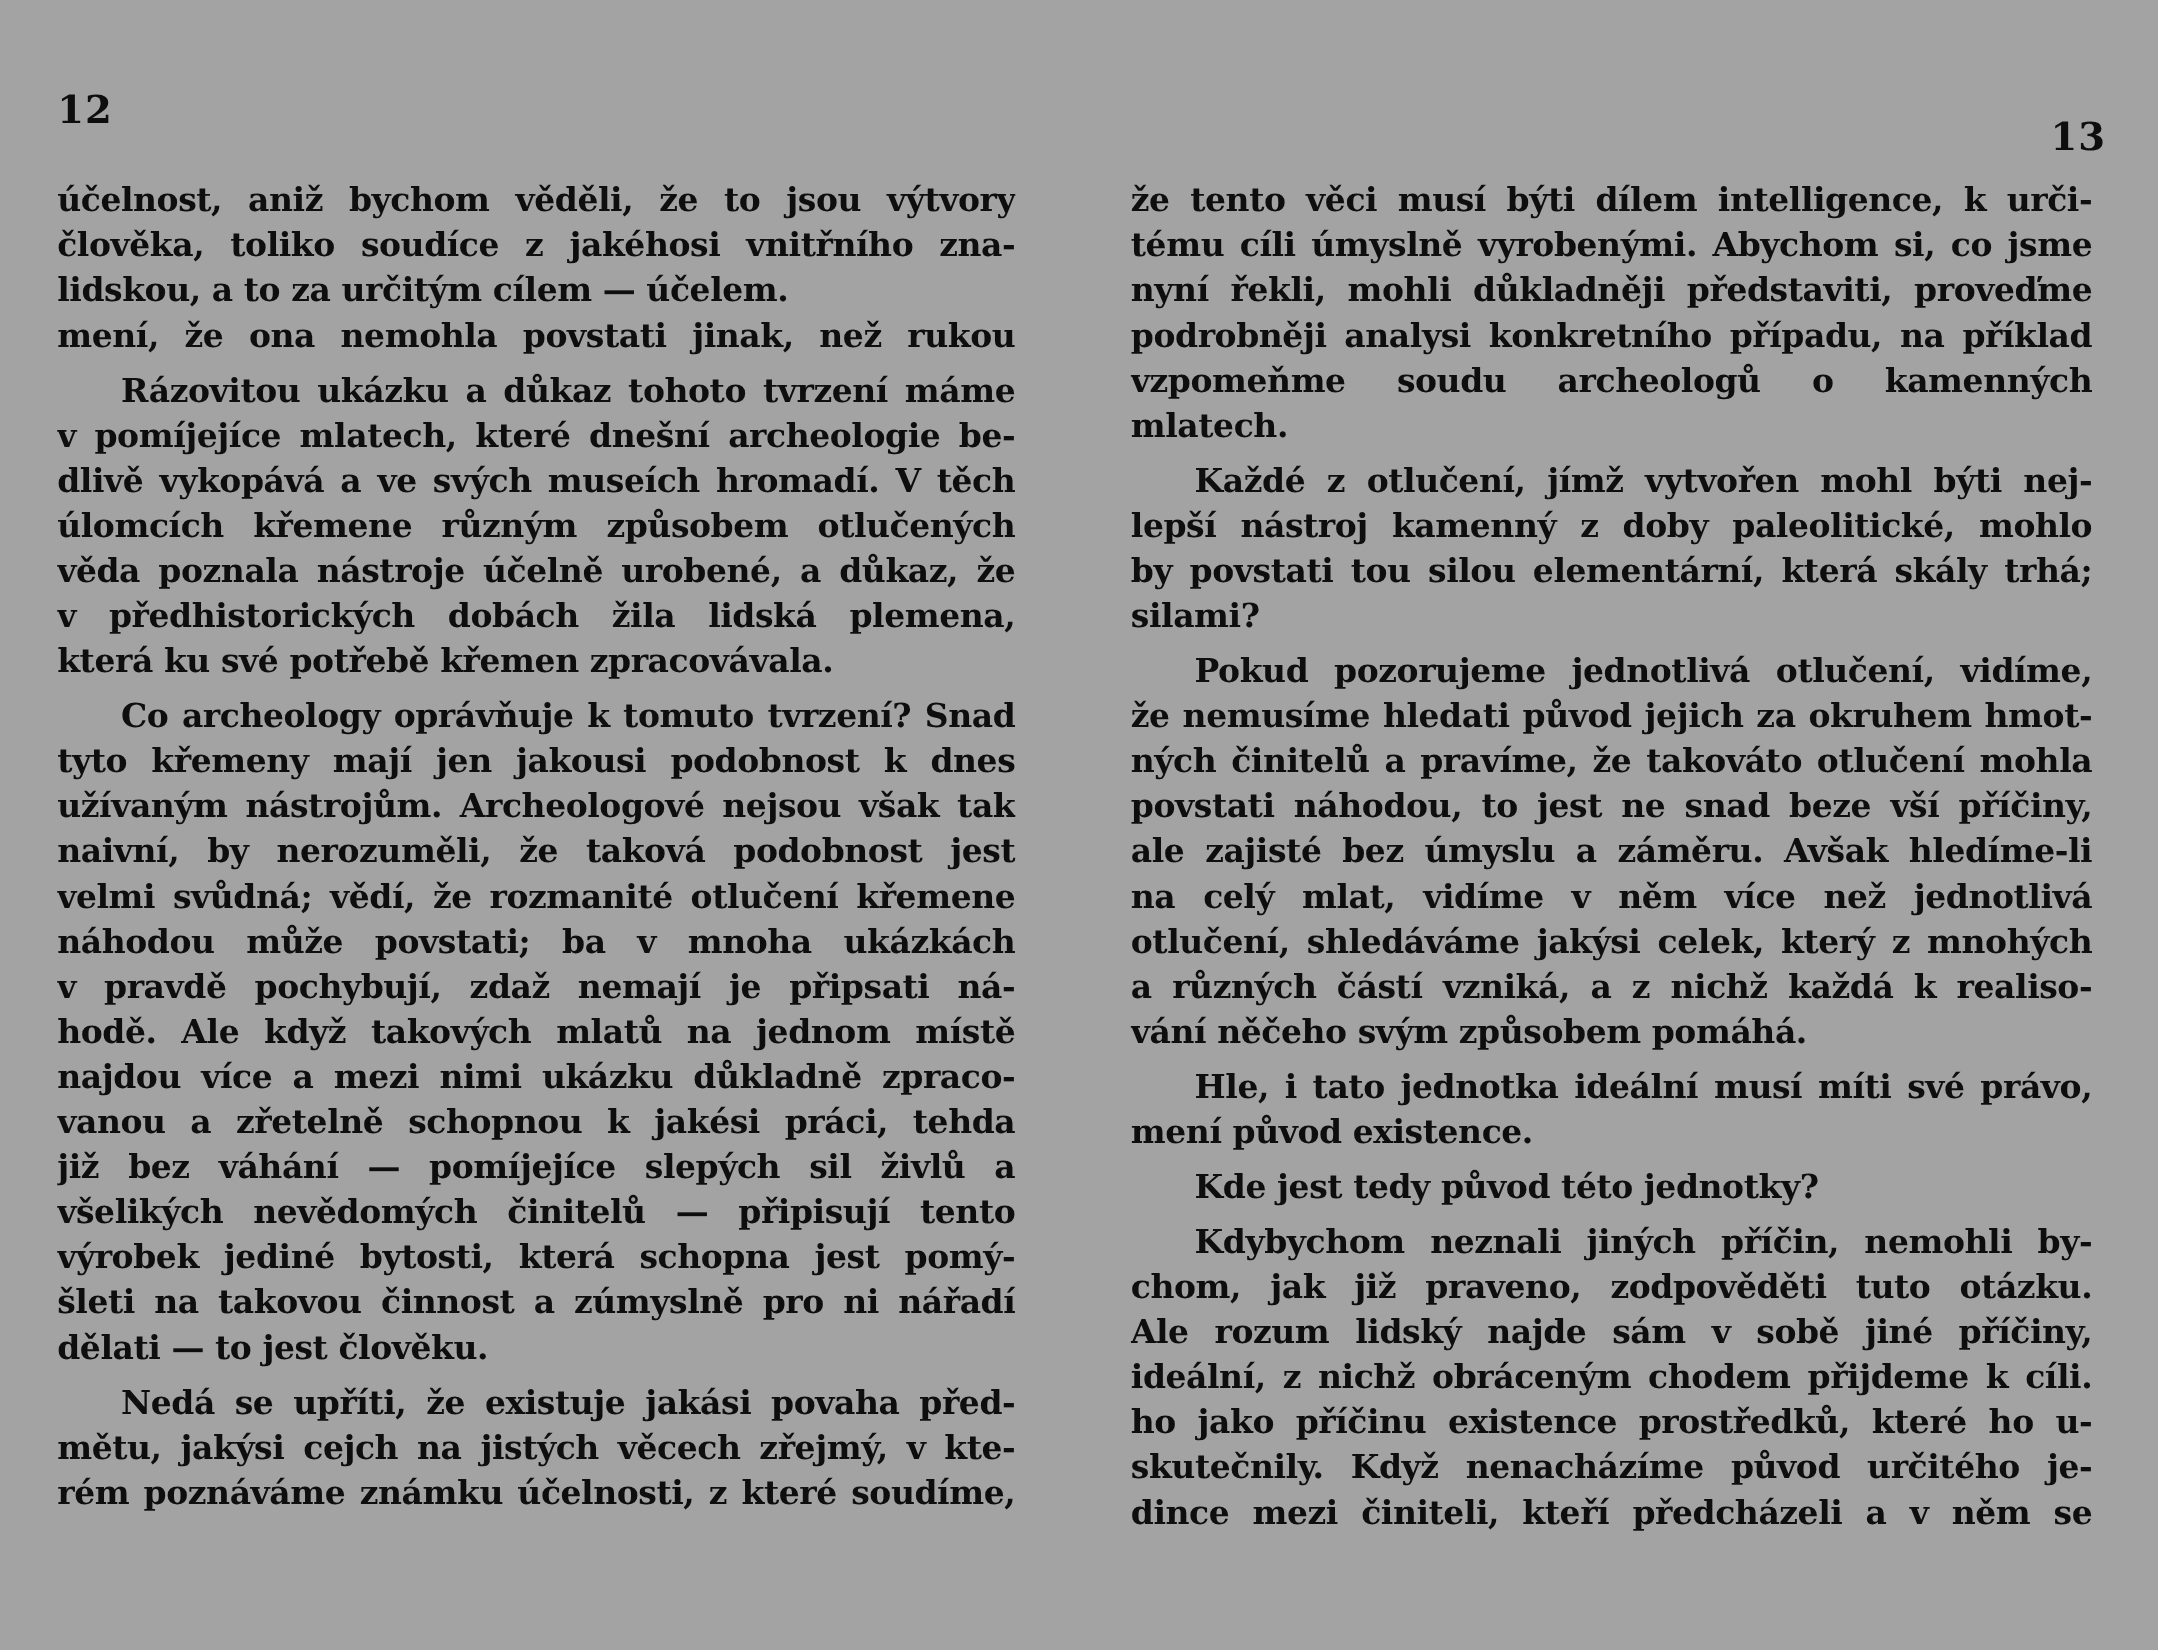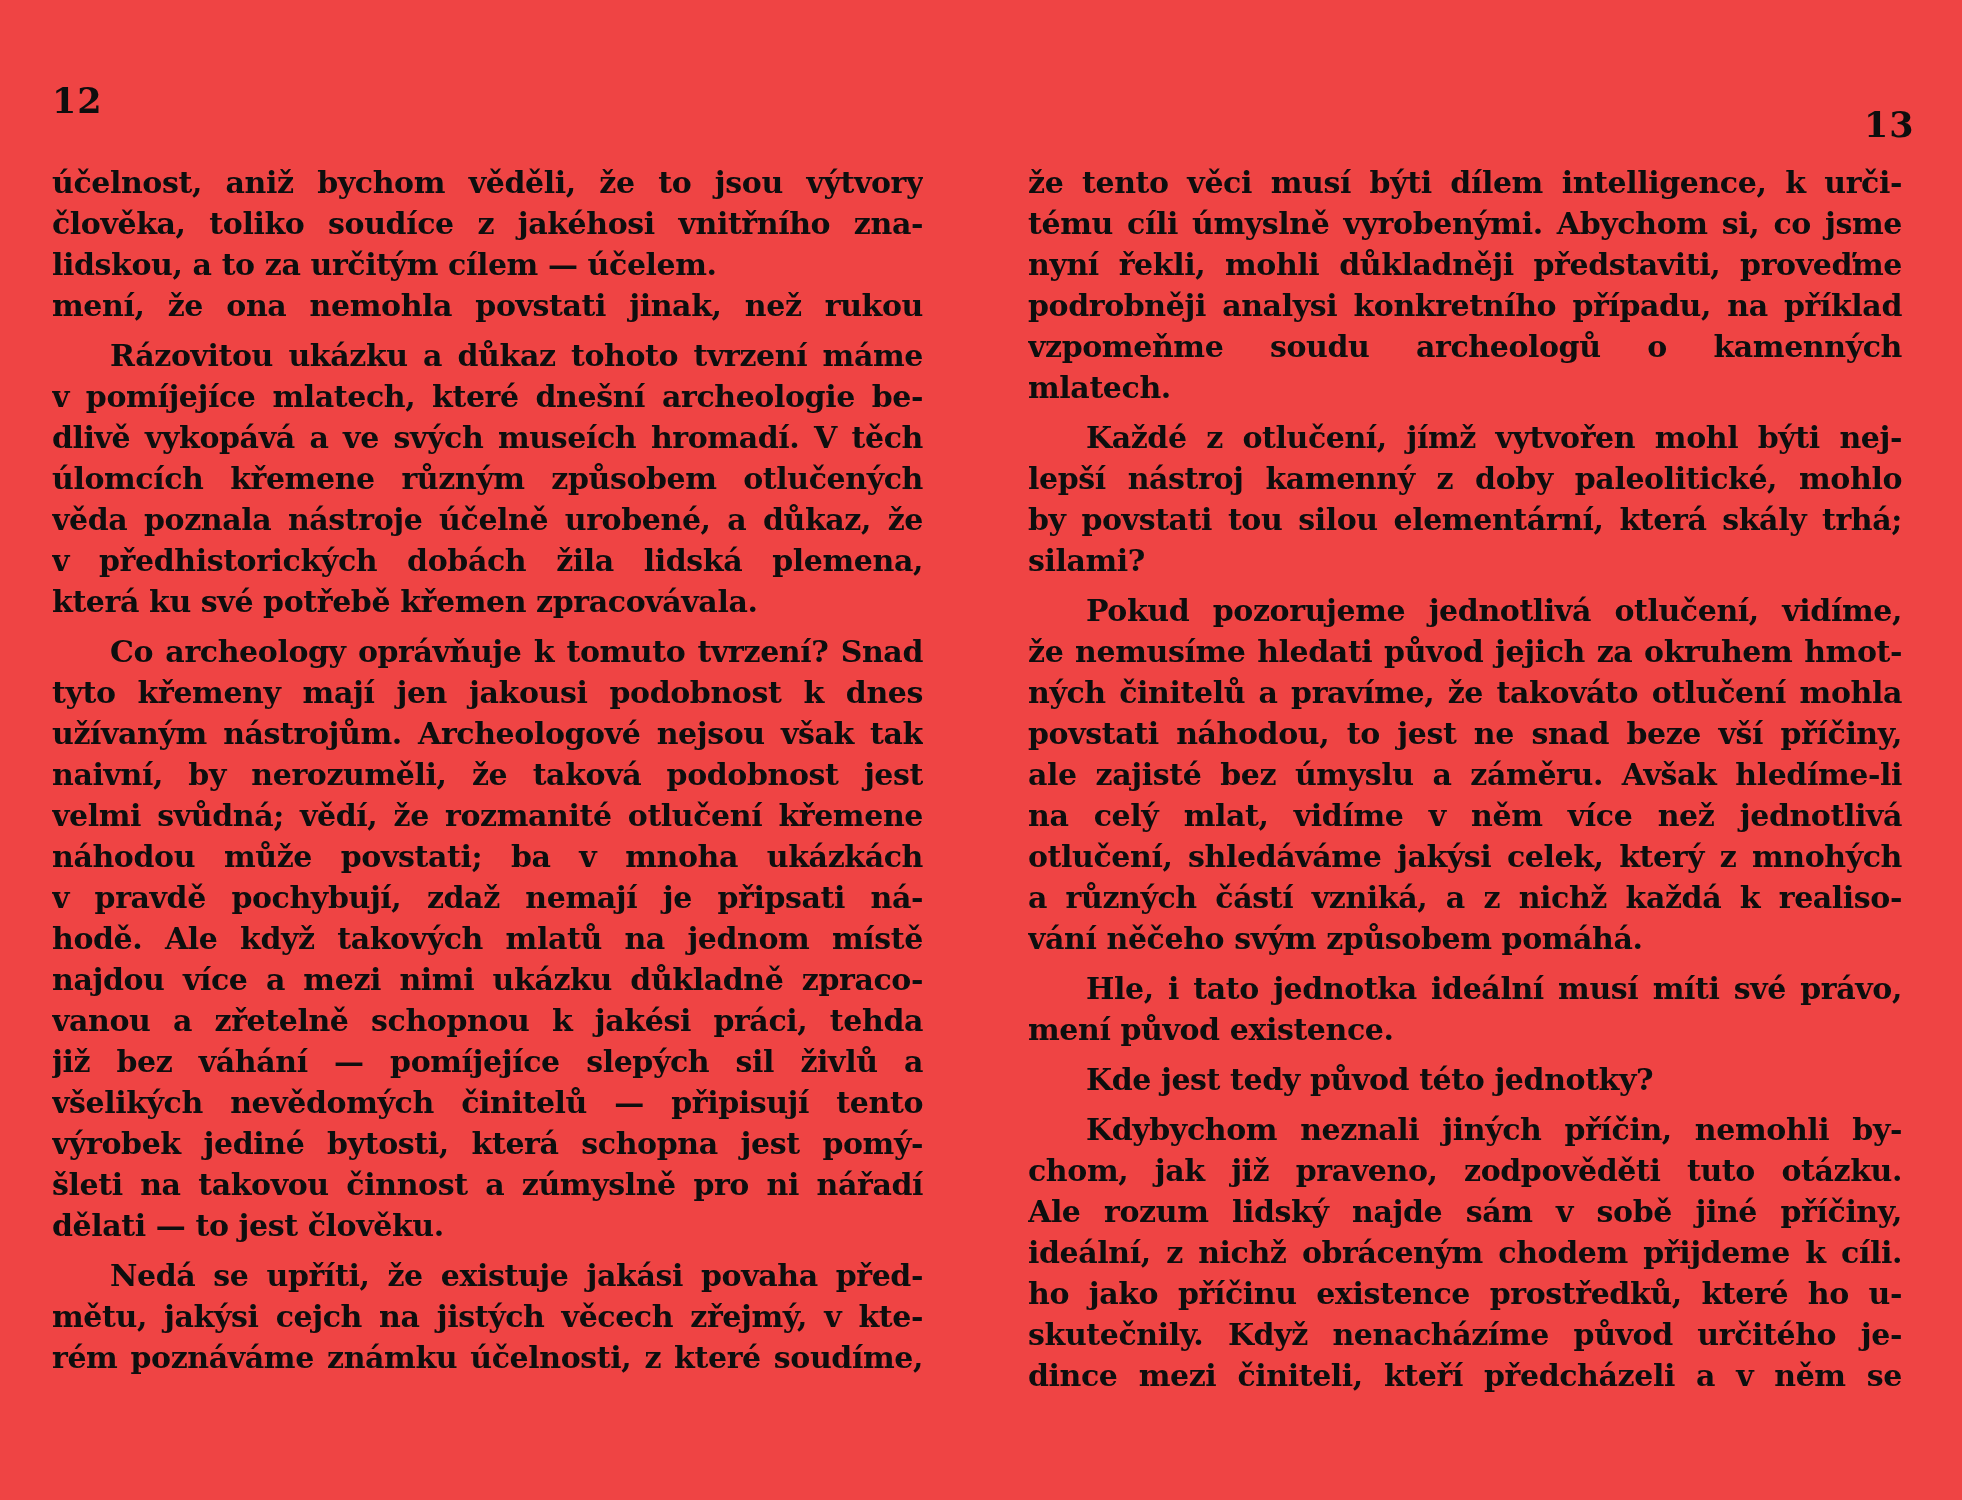--- a/index.html
+++ b/index.html
@@ -5,21 +5,21 @@
   html, body { margin: 0; padding: 0; }
   body {
     width: 1962px; height: 1500px;
     background: #fdfdfc;
     position: relative;
     overflow: hidden;
     font-family: "DejaVu Serif", serif;
   }
   .scan {
     position: absolute; inset: 0;
-    background: #ef4444;
+    background: #a3a3a3;
     color: #0e0e0e;
   }
   .pagenum {
     position: absolute;
     top: 80px;
     font: 700 35px/41px "DejaVu Serif", serif;
     letter-spacing: 1px;
     color: #0e0e0e;
   }
   .pagenum.pn-left  { left: 52px; }

